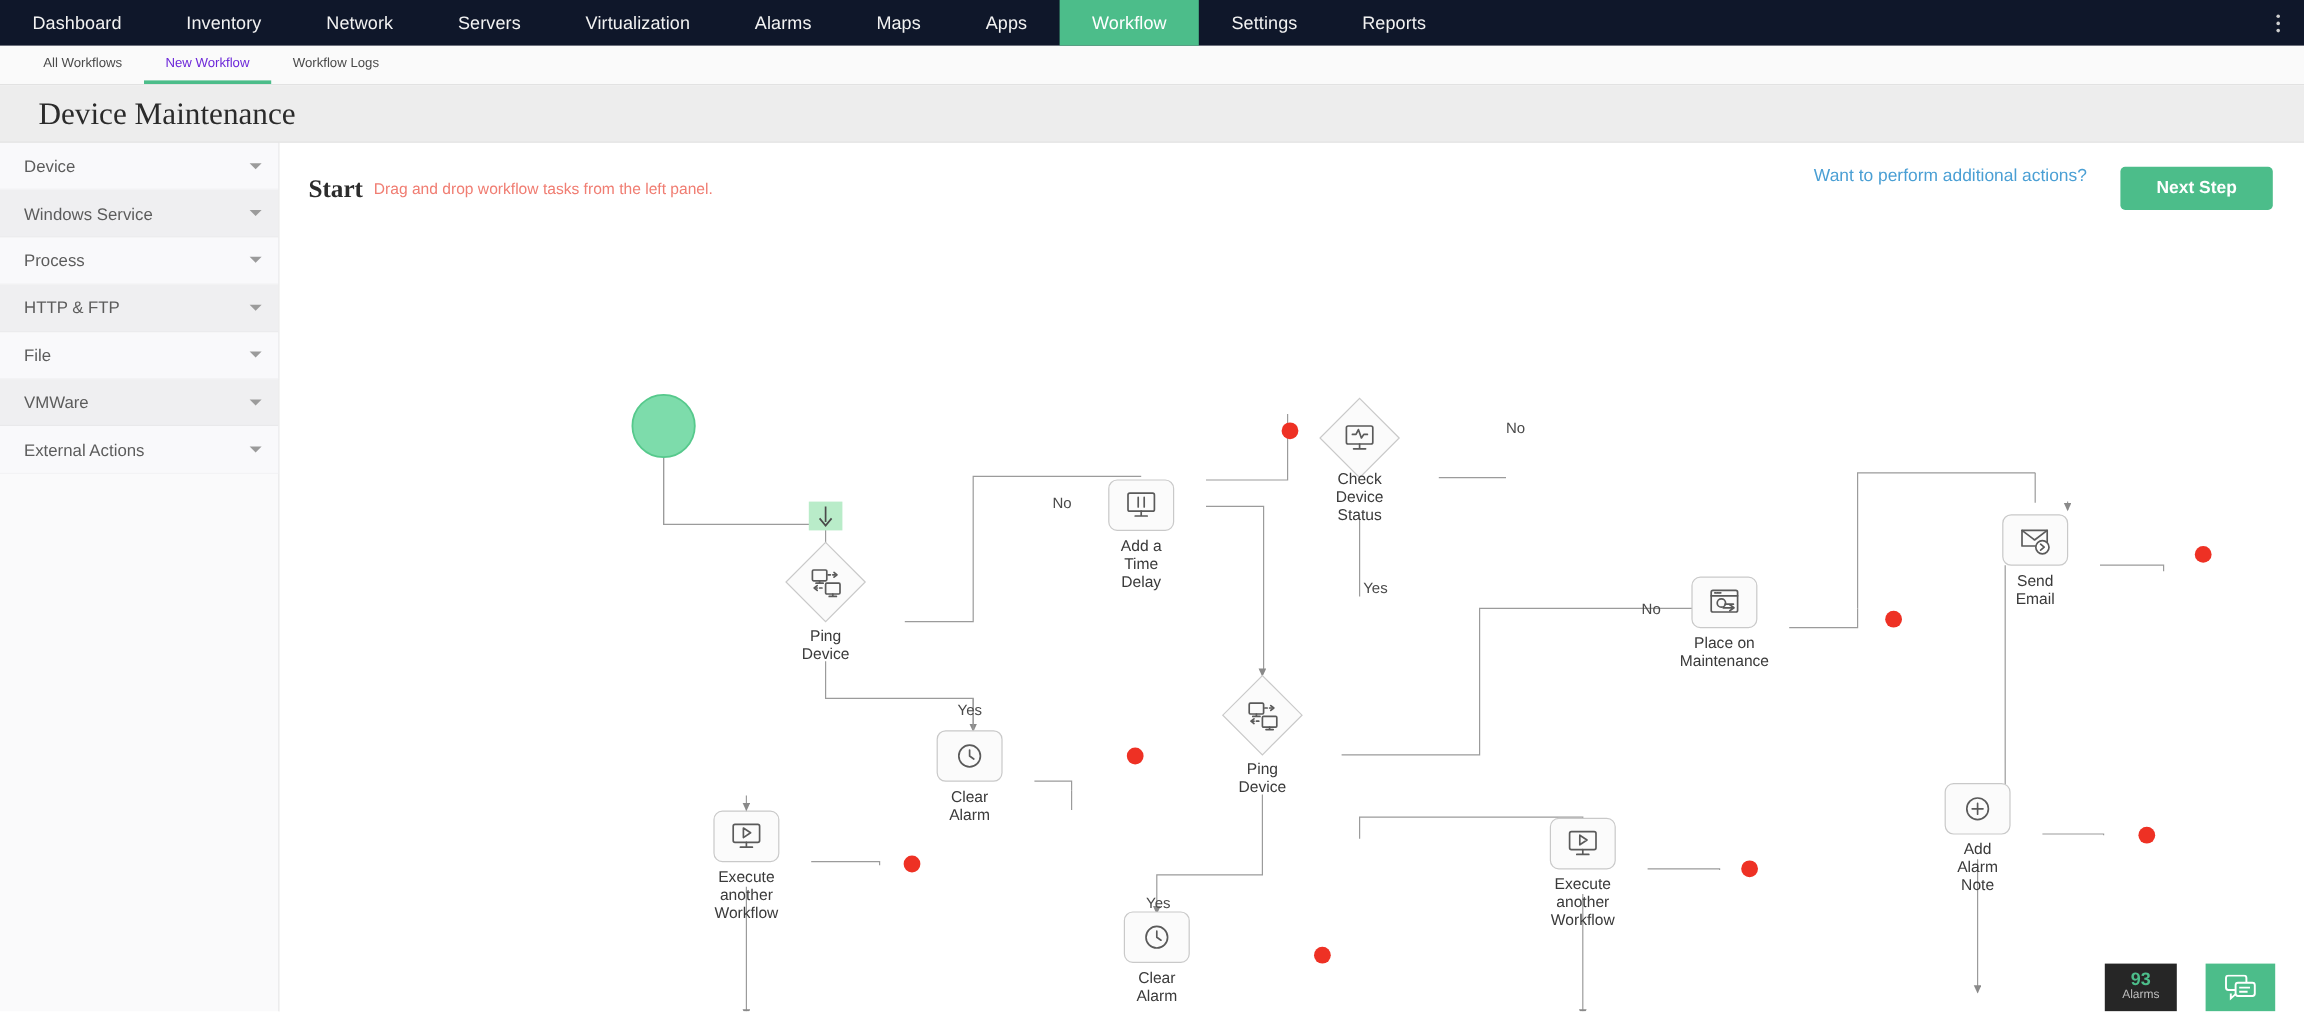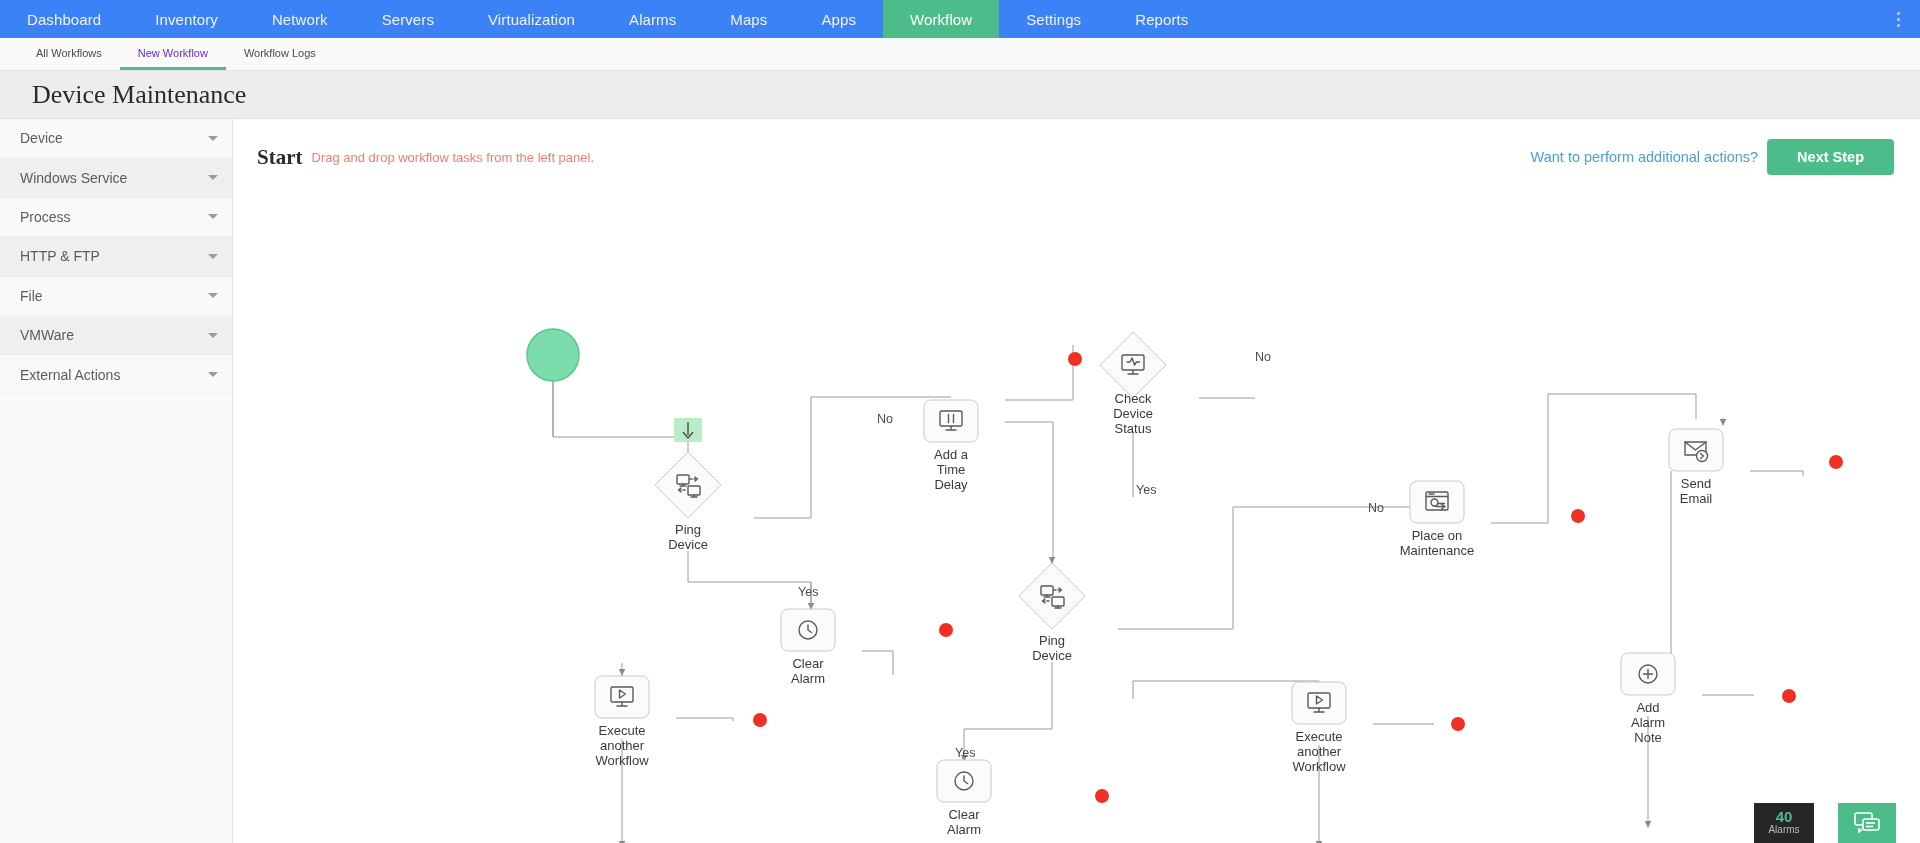--- a/index.html
+++ b/index.html
@@ -6,21 +6,21 @@
   html, body {
     width: 1920px; height: 843px;
     font-family: "Liberation Sans", sans-serif;
     background: #ffffff;
     overflow: hidden;
   }
 
   
   .topnav {
     height: 38px;
-    background: #3b82f6;
+    background: #0f172a;
     display: flex;
     align-items: stretch;
     position: relative;
   }
   .topnav-item {
     color: #f2f2f2;
     font-size: 15px;
     display: flex;
     align-items: center;
     padding: 0 27px;
@@ -118,21 +118,21 @@
     height: 58px;
   }
   .start-label {
     font-family: "Liberation Serif", serif;
     font-weight: bold;
     font-size: 21px;
     color: #2c2c2c;
     margin-right: 9px;
   }
   .start-hint { font-size: 13px; color: #f07d72; }
-  .header-right { margin-left: auto; display: flex; align-items: center; gap: 9px; }
+  .header-right { margin-left: auto; display: flex; gap: 28px; }
   .addl-actions {
     font-size: 14.5px; color: #4a9fd4; cursor: pointer;
   }
   .next-step-btn {
     background: #4cbd8a; color: #fff;
     border: none; border-radius: 4px;
     font-family: "Liberation Sans", sans-serif;
     font-size: 14.5px; font-weight: bold;
     padding: 10px 30px; cursor: pointer;
   }
@@ -438,21 +438,21 @@
           <div class="edge-label" style="left: 644px; top: 293px;">No</div>
           <div class="edge-label" style="left: 1022px; top: 231px;">No</div>
           <div class="edge-label" style="left: 903px; top: 364px;">Yes</div>
           <div class="edge-label" style="left: 565px; top: 466px;">Yes</div>
           <div class="edge-label" style="left: 1135px; top: 382px;">No</div>
           <div class="edge-label" style="left: 722px; top: 627px;">Yes</div>
         </div>
     </div>
 
     <div class="alarm-badge">
-      <div class="count">40</div>
+      <div class="count">93</div>
       <div class="cap">Alarms</div>
     </div>
     <div class="chat-widget">
       <svg width="26" height="22" viewBox="0 0 26 22" fill="none" stroke="#ffffff" stroke-width="1.6">
         <rect x="1" y="1" width="17" height="12" rx="2"></rect>
         <path d="M5 16v4l4.5-4"></path>
         <rect x="9" y="7" width="16" height="11" rx="2" fill="#4cbd8a"></rect>
         <line x1="12" y1="11" x2="21" y2="11"></line>
         <line x1="12" y1="14.5" x2="19" y2="14.5"></line>
       </svg>

